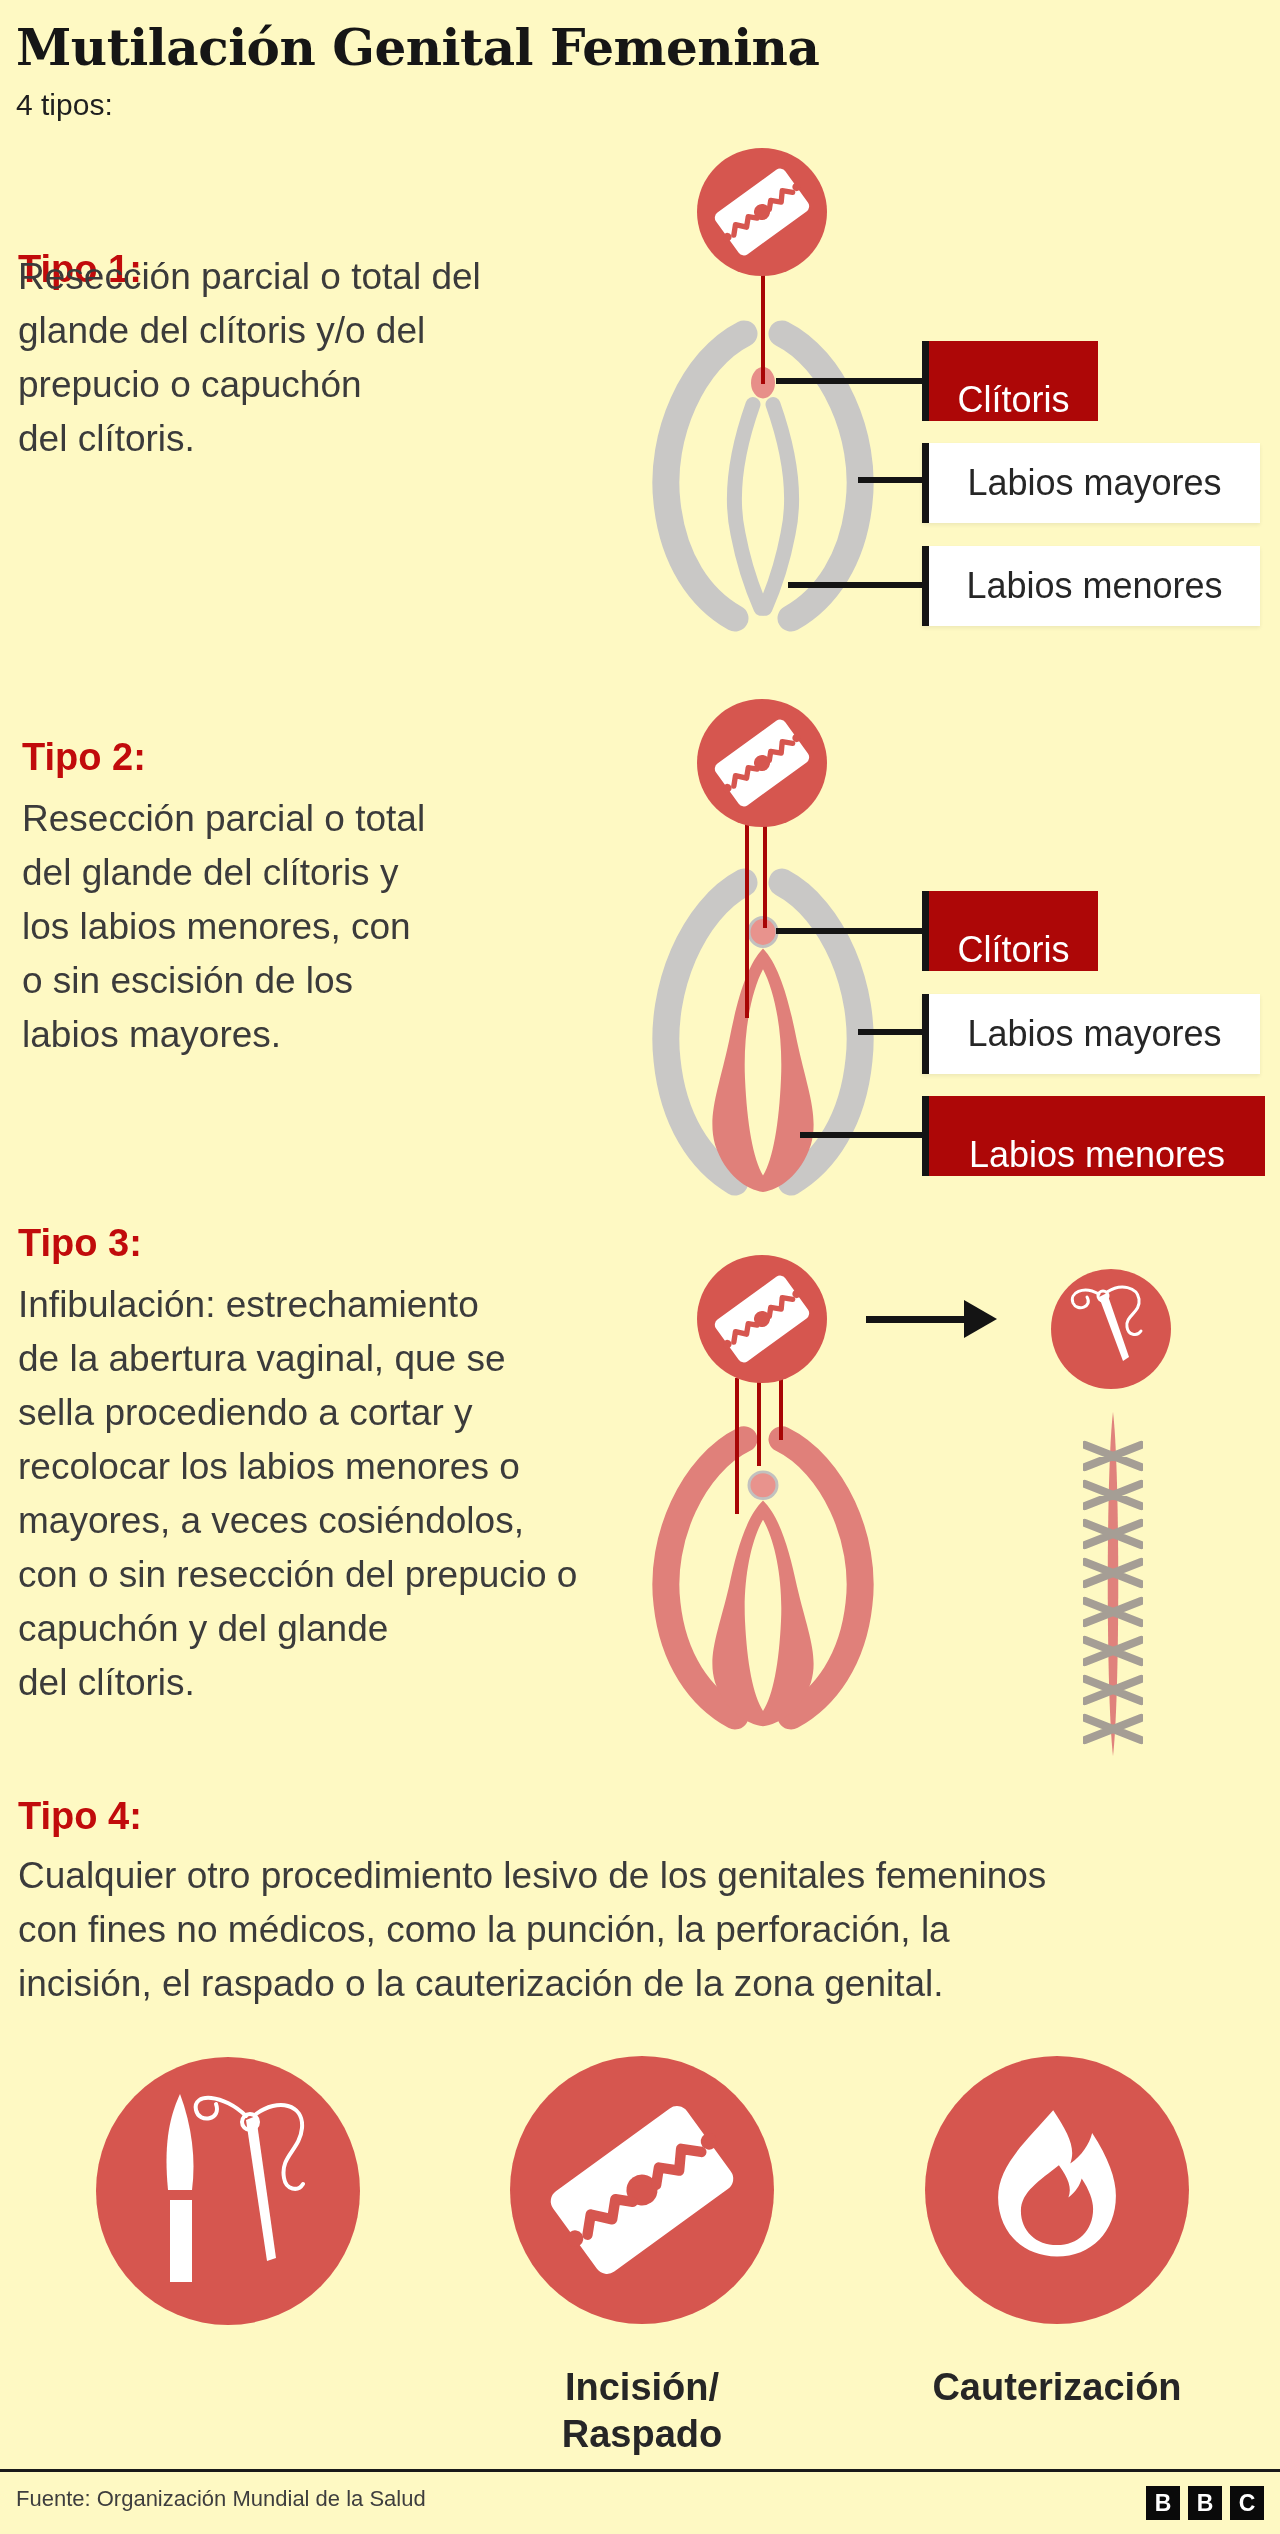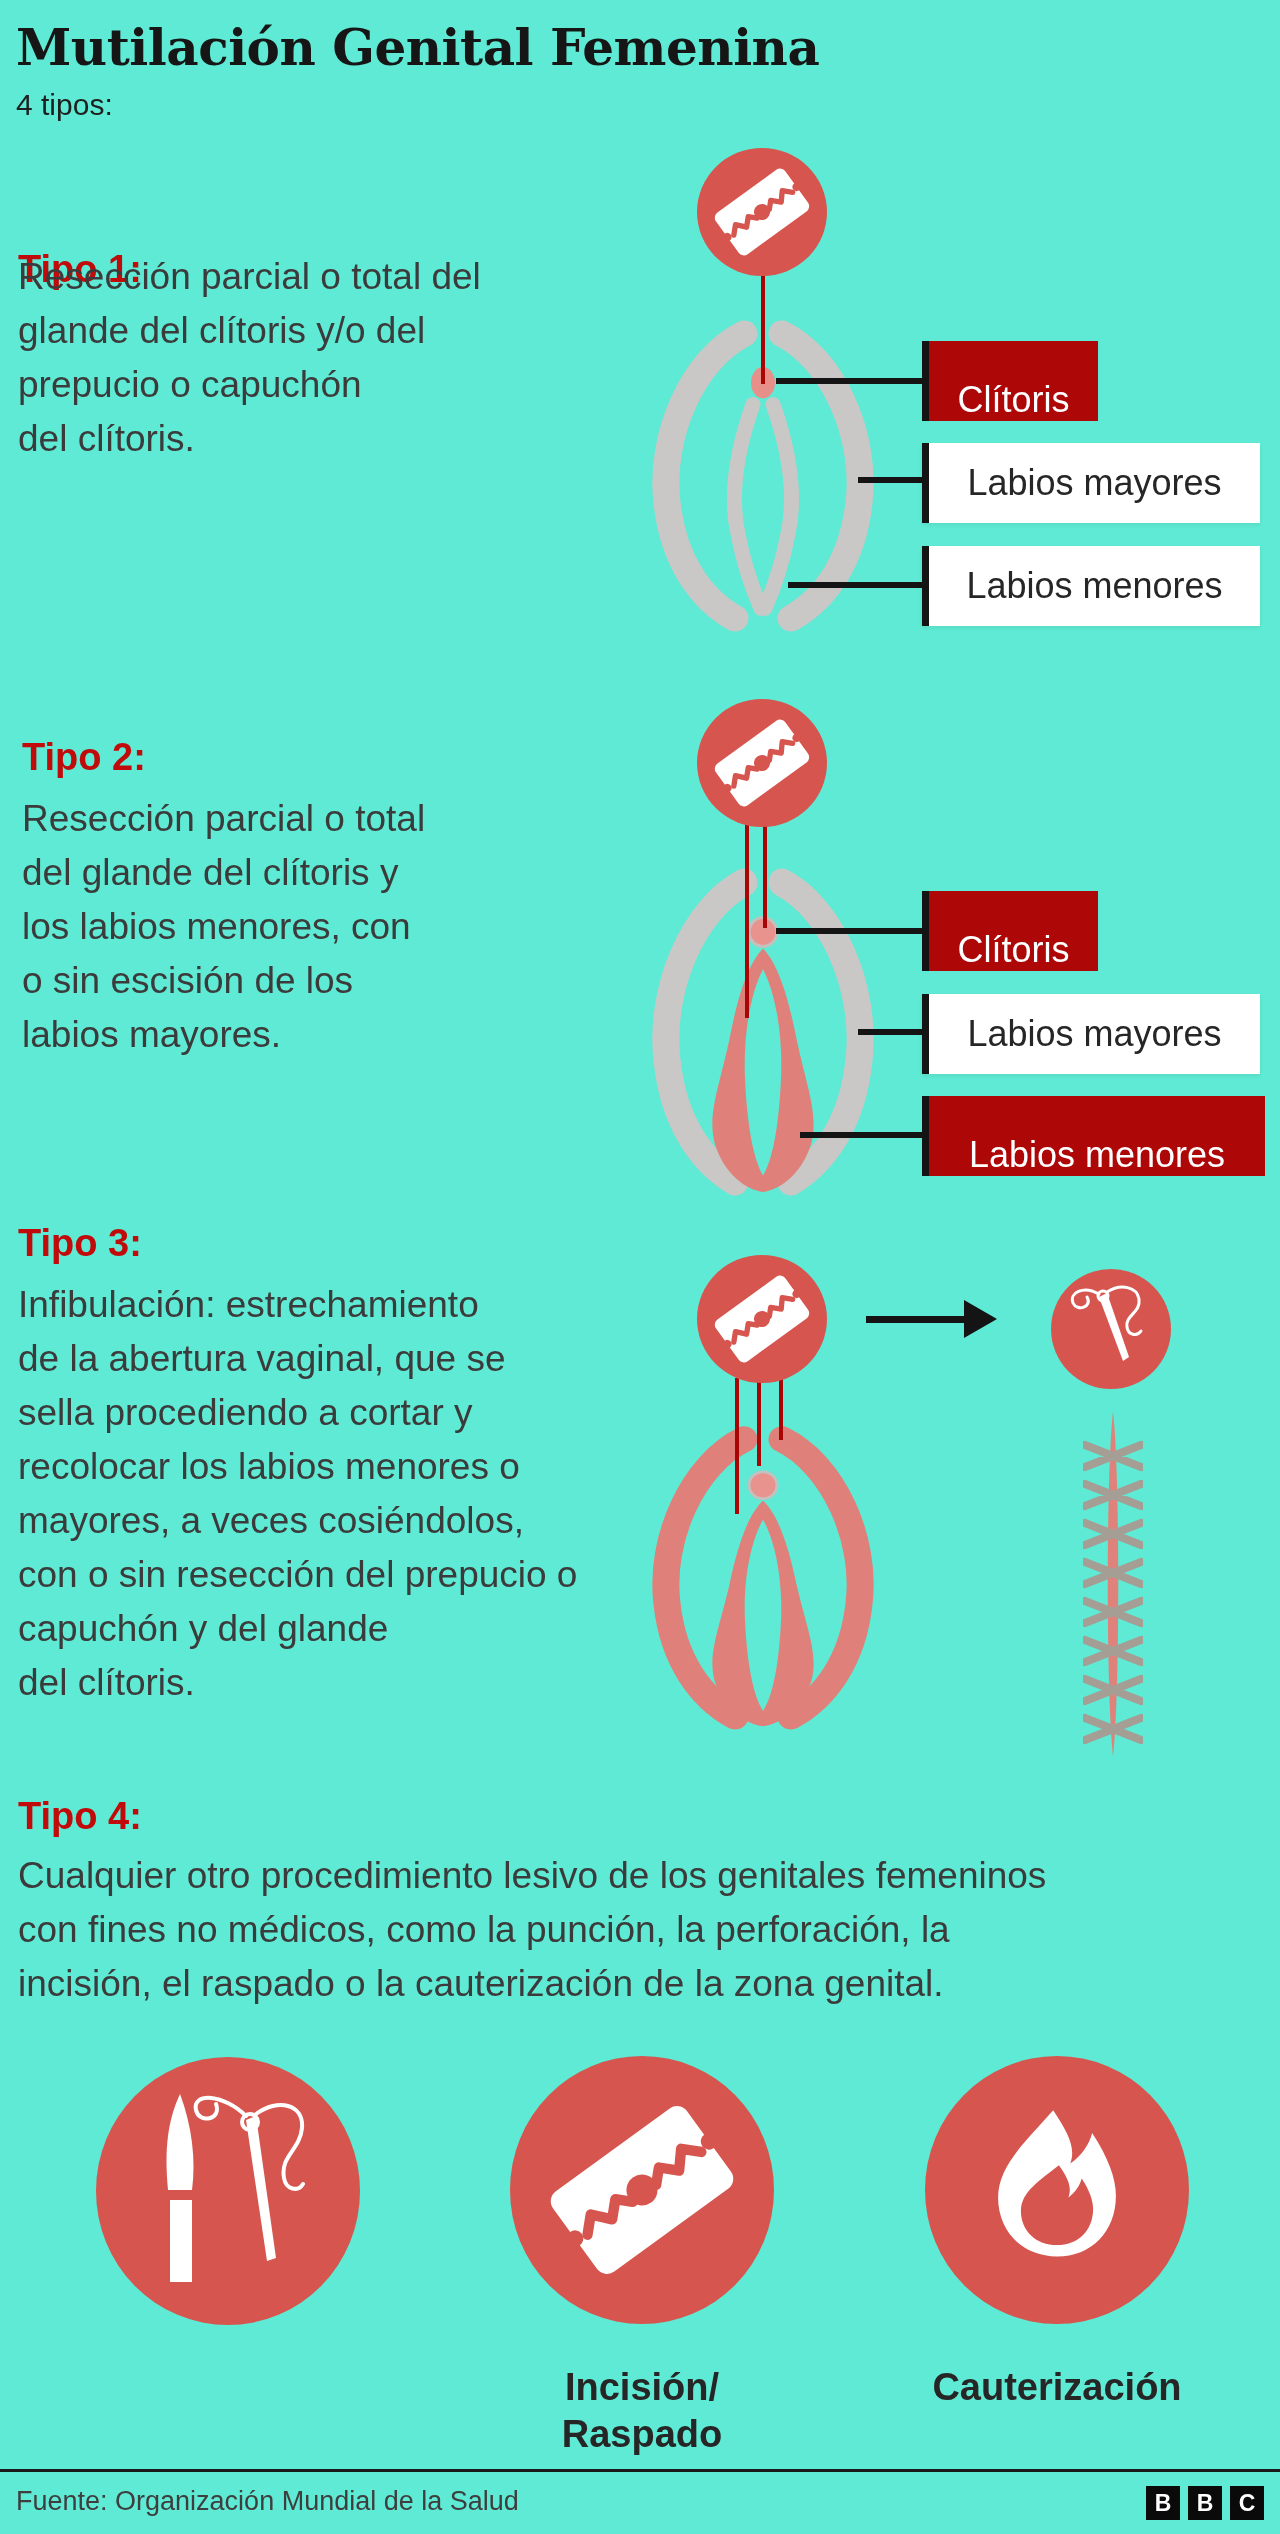--- a/index.html
+++ b/index.html
@@ -1,16 +1,16 @@
 <!DOCTYPE html>
 <html><head>
 <meta charset="utf-8">
 <style>
   html,body{margin:0;padding:0;background:#e8e8e6;}
-  #canvas{position:relative;width:1280px;height:2534px;background:#5eead4;overflow:hidden;
+  #canvas{position:relative;width:1280px;height:2534px;background:#fef9c3;overflow:hidden;
           font-family:"Liberation Sans","DejaVu Sans",sans-serif;}
   .abs{position:absolute;}
   .title{font-family:"DejaVu Serif","Liberation Serif",serif;font-weight:700;font-size:50px;
          color:#161616;letter-spacing:-0.5px;}
   .subtitle{font-size:30px;color:#1f1f1f;}
   .type-heading{font-size:38px;font-weight:700;color:#c10b0b;}
   .desc{font-size:37px;line-height:54px;color:#3b3b3b;white-space:pre-line;}
   .circle{background:#d6564f;border-radius:50%;display:flex;align-items:center;
           justify-content:center;overflow:hidden;}
   .redline{width:4px;background:#a80505;}
@@ -18,21 +18,21 @@
   .label-box{height:80px;border-left:7px solid #141414;display:flex;align-items:center;
              justify-content:center;font-size:36px;box-sizing:border-box;}
   .box-red{background:#ad0707;color:#ffffff;align-items:flex-end;}
   .box-white{background:#ffffff;color:#262626;box-shadow:0 2px 4px rgba(0,0,0,0.07);}
   .caption{font-size:38px;font-weight:700;line-height:47px;color:#262626;white-space:pre-line;}
   .caption-center{text-align:center;}
   .arrow-shaft{height:7px;background:#141414;}
   .arrow-head{width:0;height:0;border-left:33px solid #141414;
               border-top:19px solid transparent;border-bottom:19px solid transparent;}
   .divider{height:3px;background:#1a1a1a;width:1280px;left:0;}
-  .source{font-size:27px;color:#3e3e3e;}
+  .source{font-size:22px;color:#3e3e3e;}
   .bbc-sq{width:34px;height:34px;background:#0a0a0a;color:#ffffff;font-weight:700;
           font-size:23px;display:flex;align-items:center;justify-content:center;}
 </style>
 </head>
 <body>
 
 <div id="canvas">
 
   <div class="abs title" style="left:16px;top:18px;">Mutilación Genital Femenina</div>
   <div class="abs subtitle" style="left:16px;top:88px;">4 tipos:</div>

